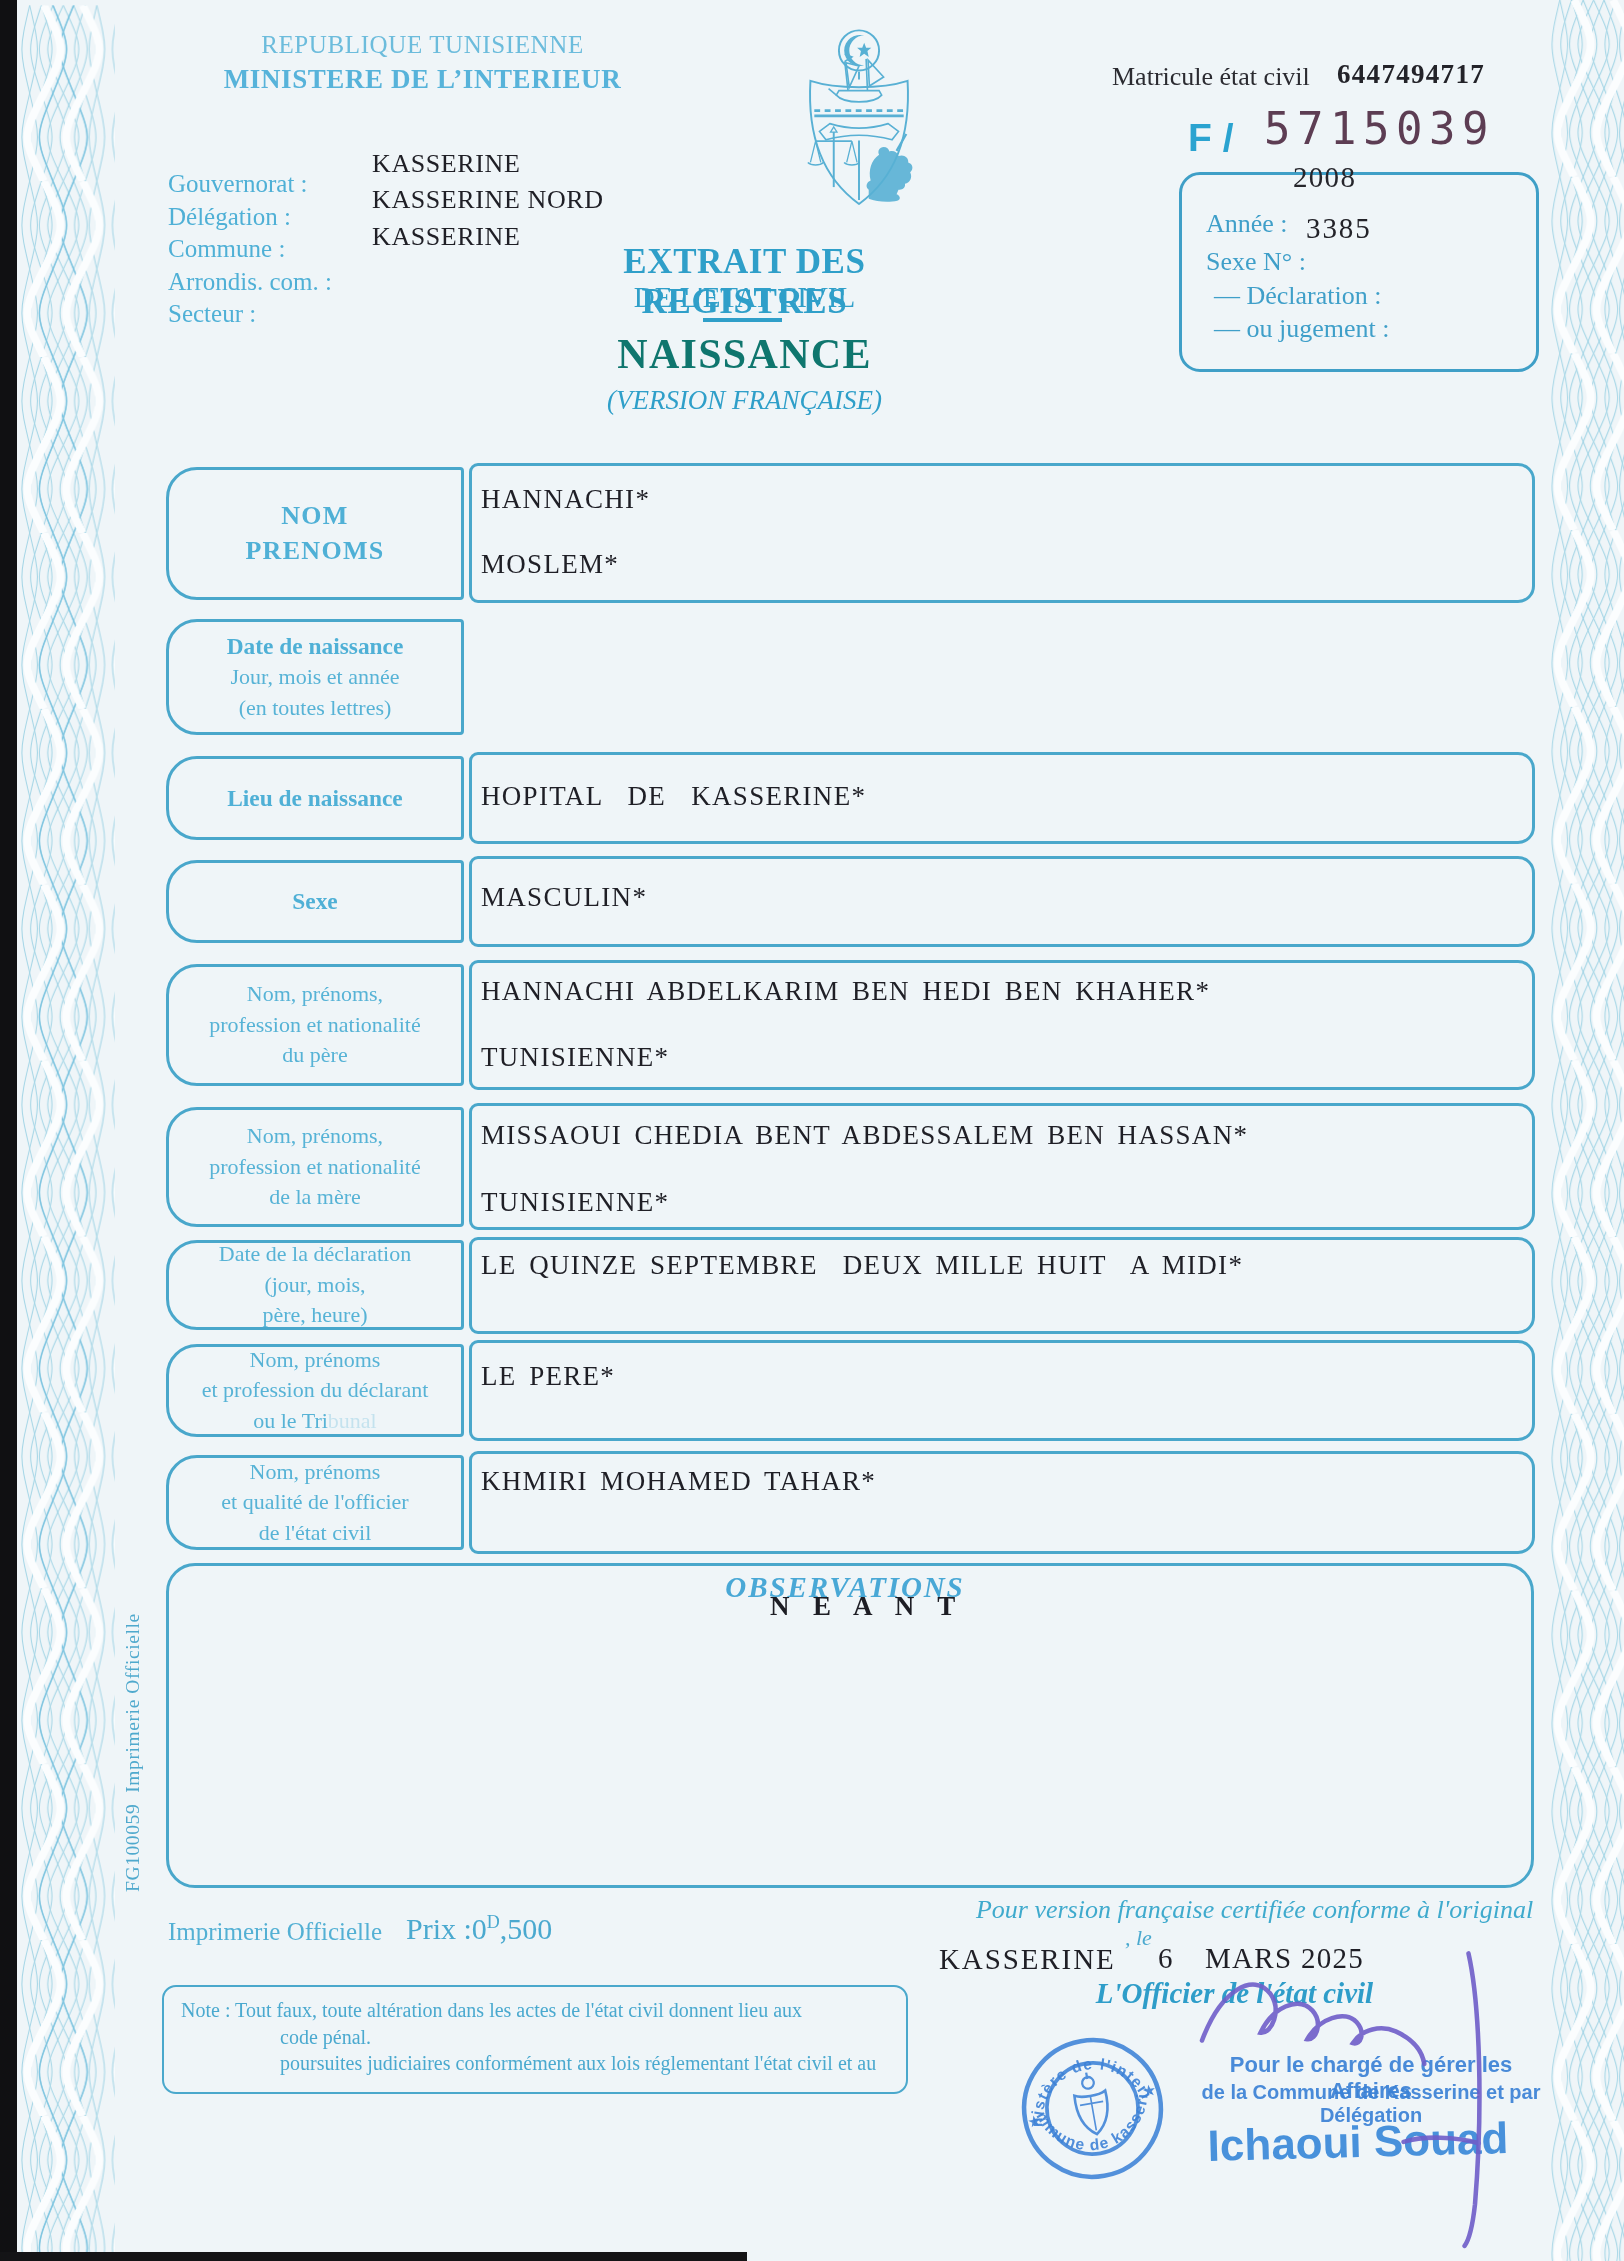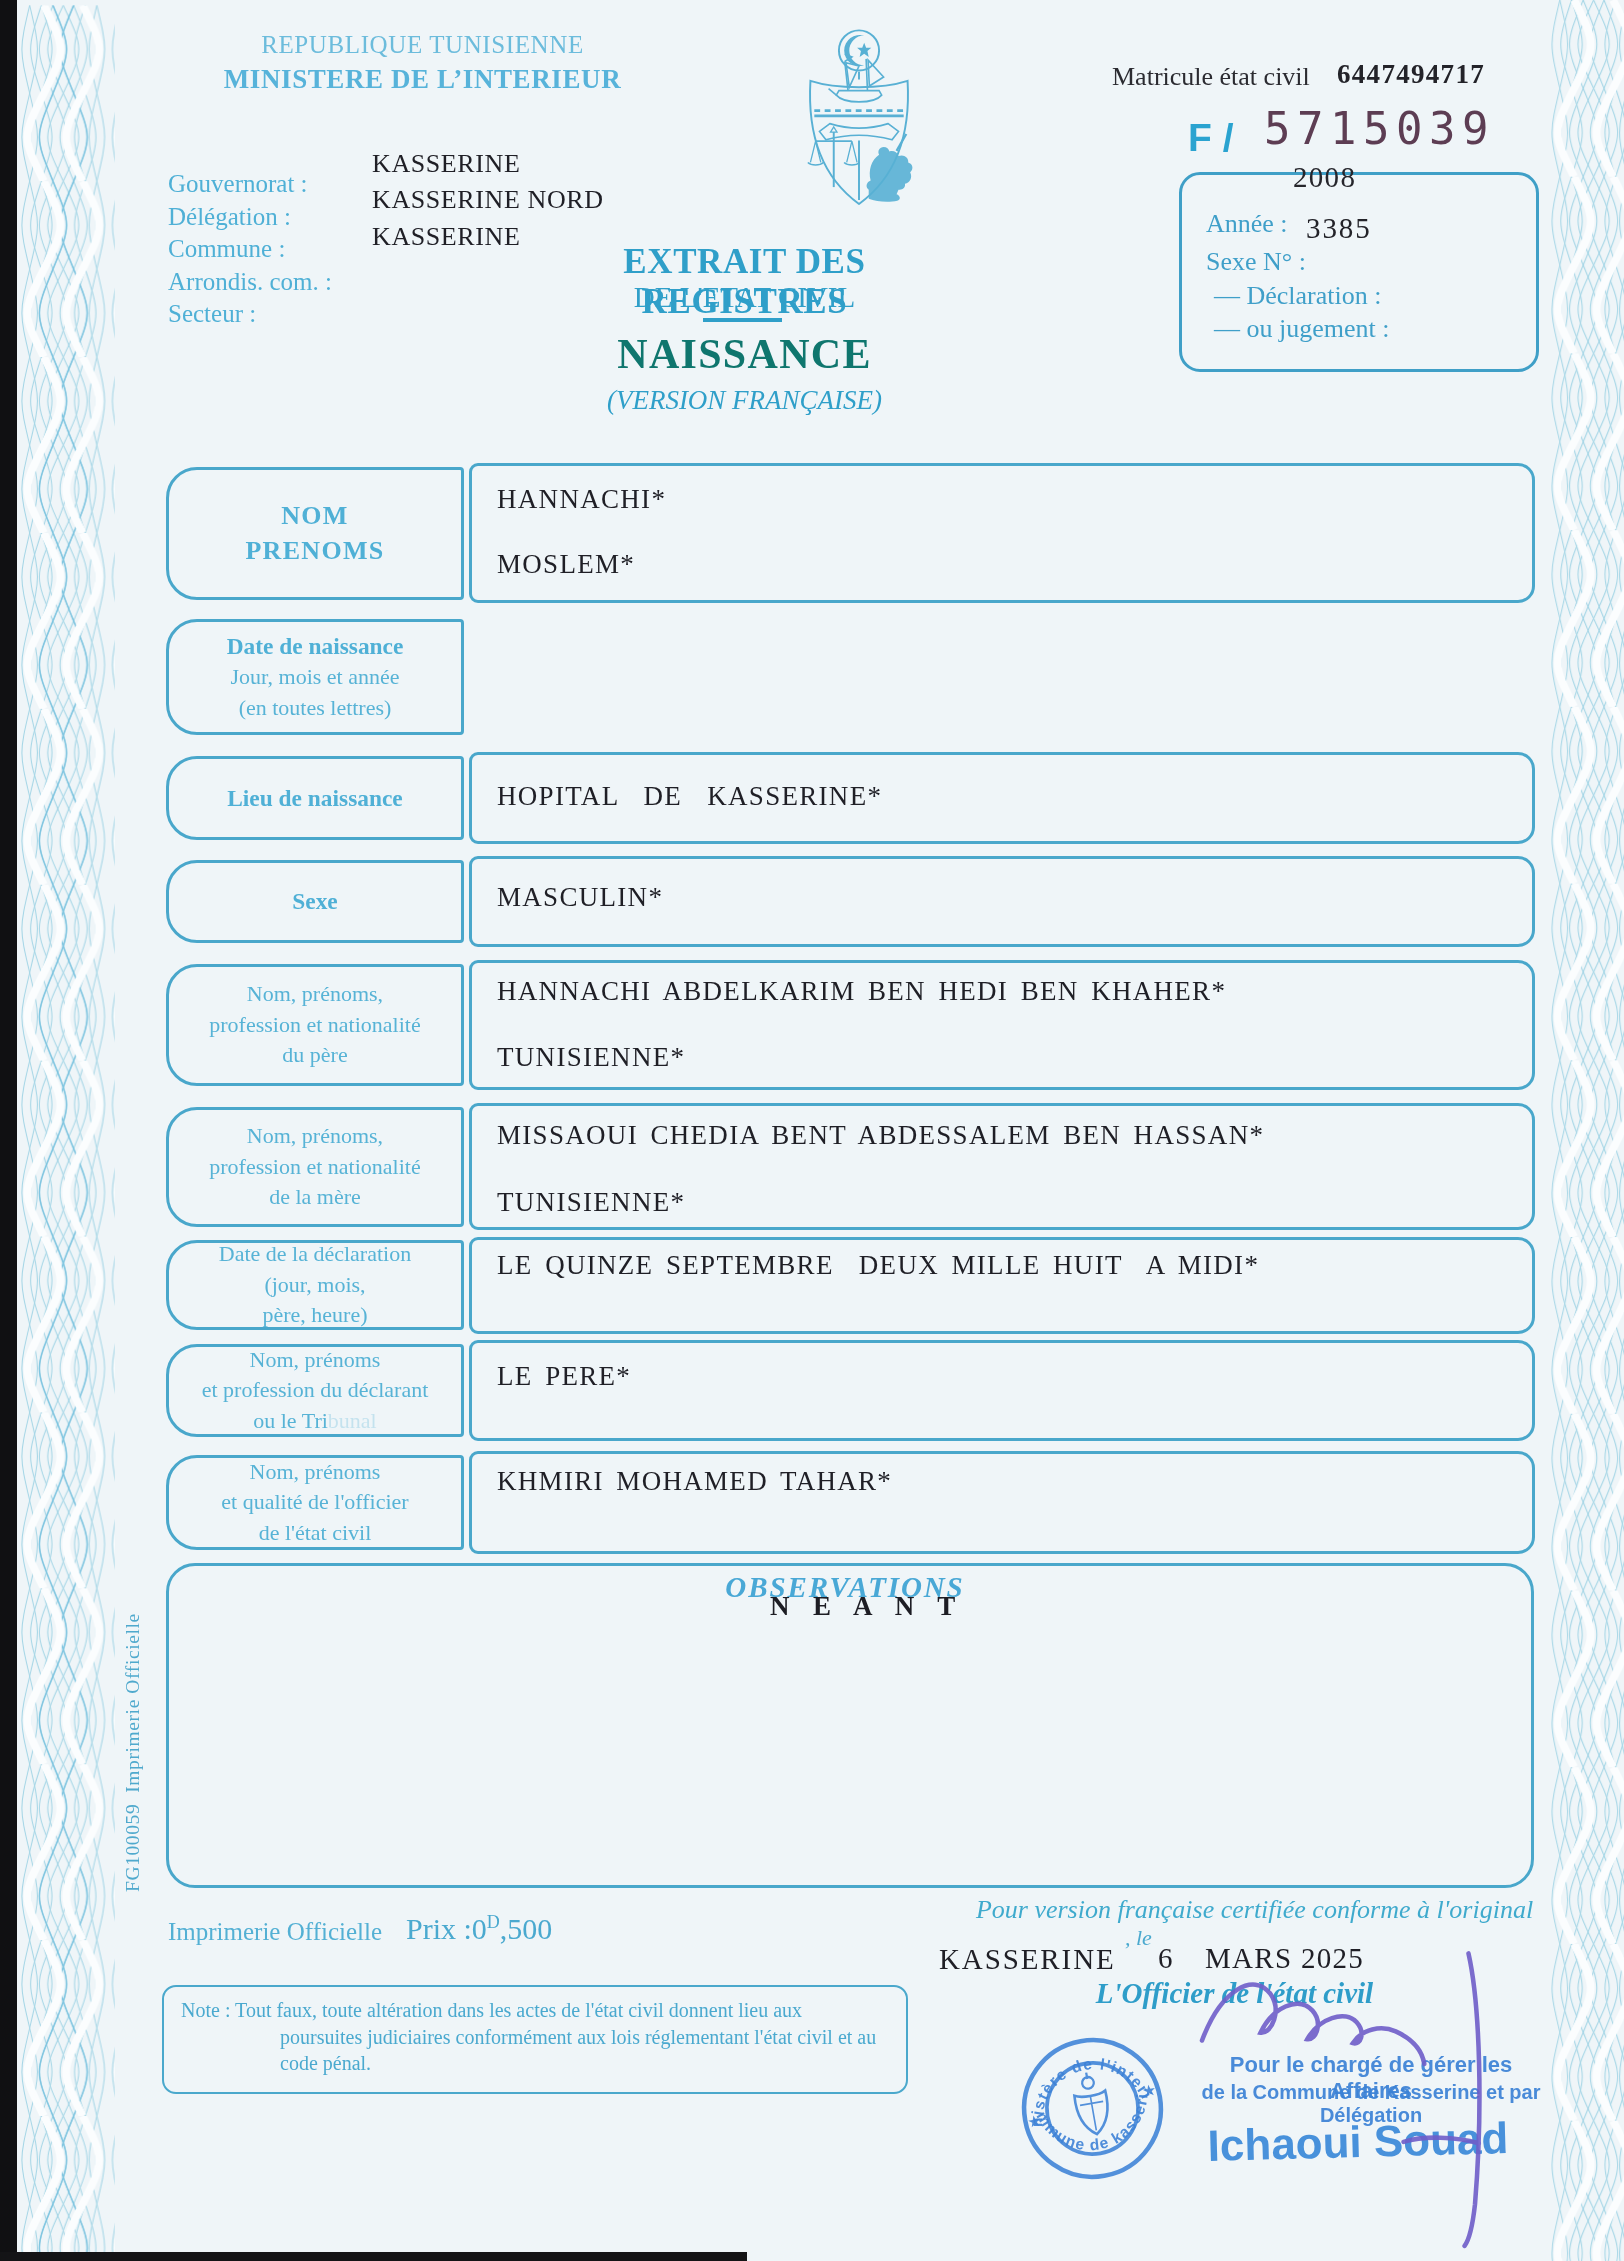--- a/index.html
+++ b/index.html
@@ -50,21 +50,21 @@
   .lbox{position:absolute;left:166px;width:298px;border:3.2px solid #49a7cb;
         border-radius:31px 3.9px 3.9px 31px;display:flex;flex-direction:column;
         justify-content:center;align-items:center;text-align:center;gap:5.8px;box-sizing:border-box;}
   .vbox{position:absolute;left:469px;width:1066px;border:3.2px solid #49a7cb;
         border-radius:9px 17px 17px 9px;box-sizing:border-box;}
   .lbl-line{color:#57b3d6;font-size:22px;line-height:1.12;}
   .lbl-big{font-size:26px;font-weight:bold;letter-spacing:1.3px;color:#4fb0d6;}
   .lbl-bold{font-weight:bold;font-size:23.4px;color:#4fb0d6;}
   .faded{opacity:.28;filter:blur(0.6px);}
   .typed{position:absolute;left:9px;font-size:27px;color:#1f1f26;letter-spacing:1.3px;
-         word-spacing:4.5px;white-space:pre;margin-left:16px;}
+         word-spacing:4.5px;white-space:pre;}
   
   .obs-box{position:absolute;left:166px;top:1563px;width:1368px;height:325px;
         border:3.2px solid #49a7cb;border-radius:29px;box-sizing:border-box;}
   .obs-title{position:absolute;left:650px;top:1571px;width:390px;text-align:center;
         font-size:29px;font-weight:bold;font-style:italic;color:#49a8d6;letter-spacing:1.9px;}
   .obs-value{position:absolute;left:770px;top:1591px;font-size:27px;font-weight:bold;
         color:#1d1d24;letter-spacing:8.4px;white-space:pre;}
   
   .imprimerie{position:absolute;left:168px;top:1918px;font-size:25px;color:#53b0d4;}
   .prix{position:absolute;left:406px;top:1912px;font-size:30px;color:#4aa9cf;}
@@ -299,22 +299,22 @@
   </div>
 
   <div class="obs-box"></div>
   <div class="obs-title">OBSERVATIONS</div>
   <div class="obs-value">N E A N T</div>
 
   <div class="imprimerie">Imprimerie Officielle</div>
   <div class="prix"><span>Prix :0</span><sup>D</sup><span>,500</span></div>
   <div class="note-box">
     <div class="note-line">Note : Tout faux, toute altération dans les actes de l'état civil donnent lieu aux</div>
+    <div class="note-line note-indent">code pénal.</div>
     <div class="note-line note-indent">poursuites judiciaires conformément aux lois réglementant l'état civil et au</div>
-    <div class="note-line note-indent">code pénal.</div>
   </div>
   <div class="side-text">FG100059  Imprimerie Officielle</div>
 
   <div class="certif">Pour version française certifiée conforme à l'original</div>
   <div class="date-city">KASSERINE</div>
   <div class="date-le">, le</div>
   <div class="date-day">6</div>
   <div class="date-my">MARS 2025</div>
   <div class="officier">L'Officier de l'état civil</div>
 

